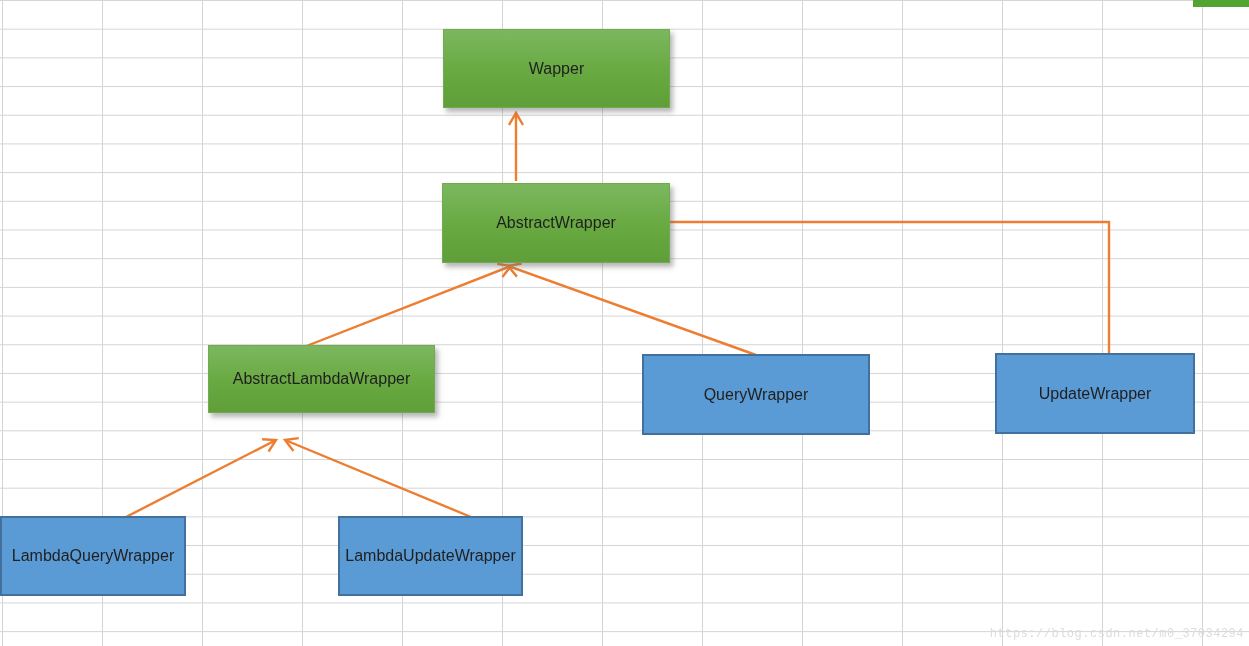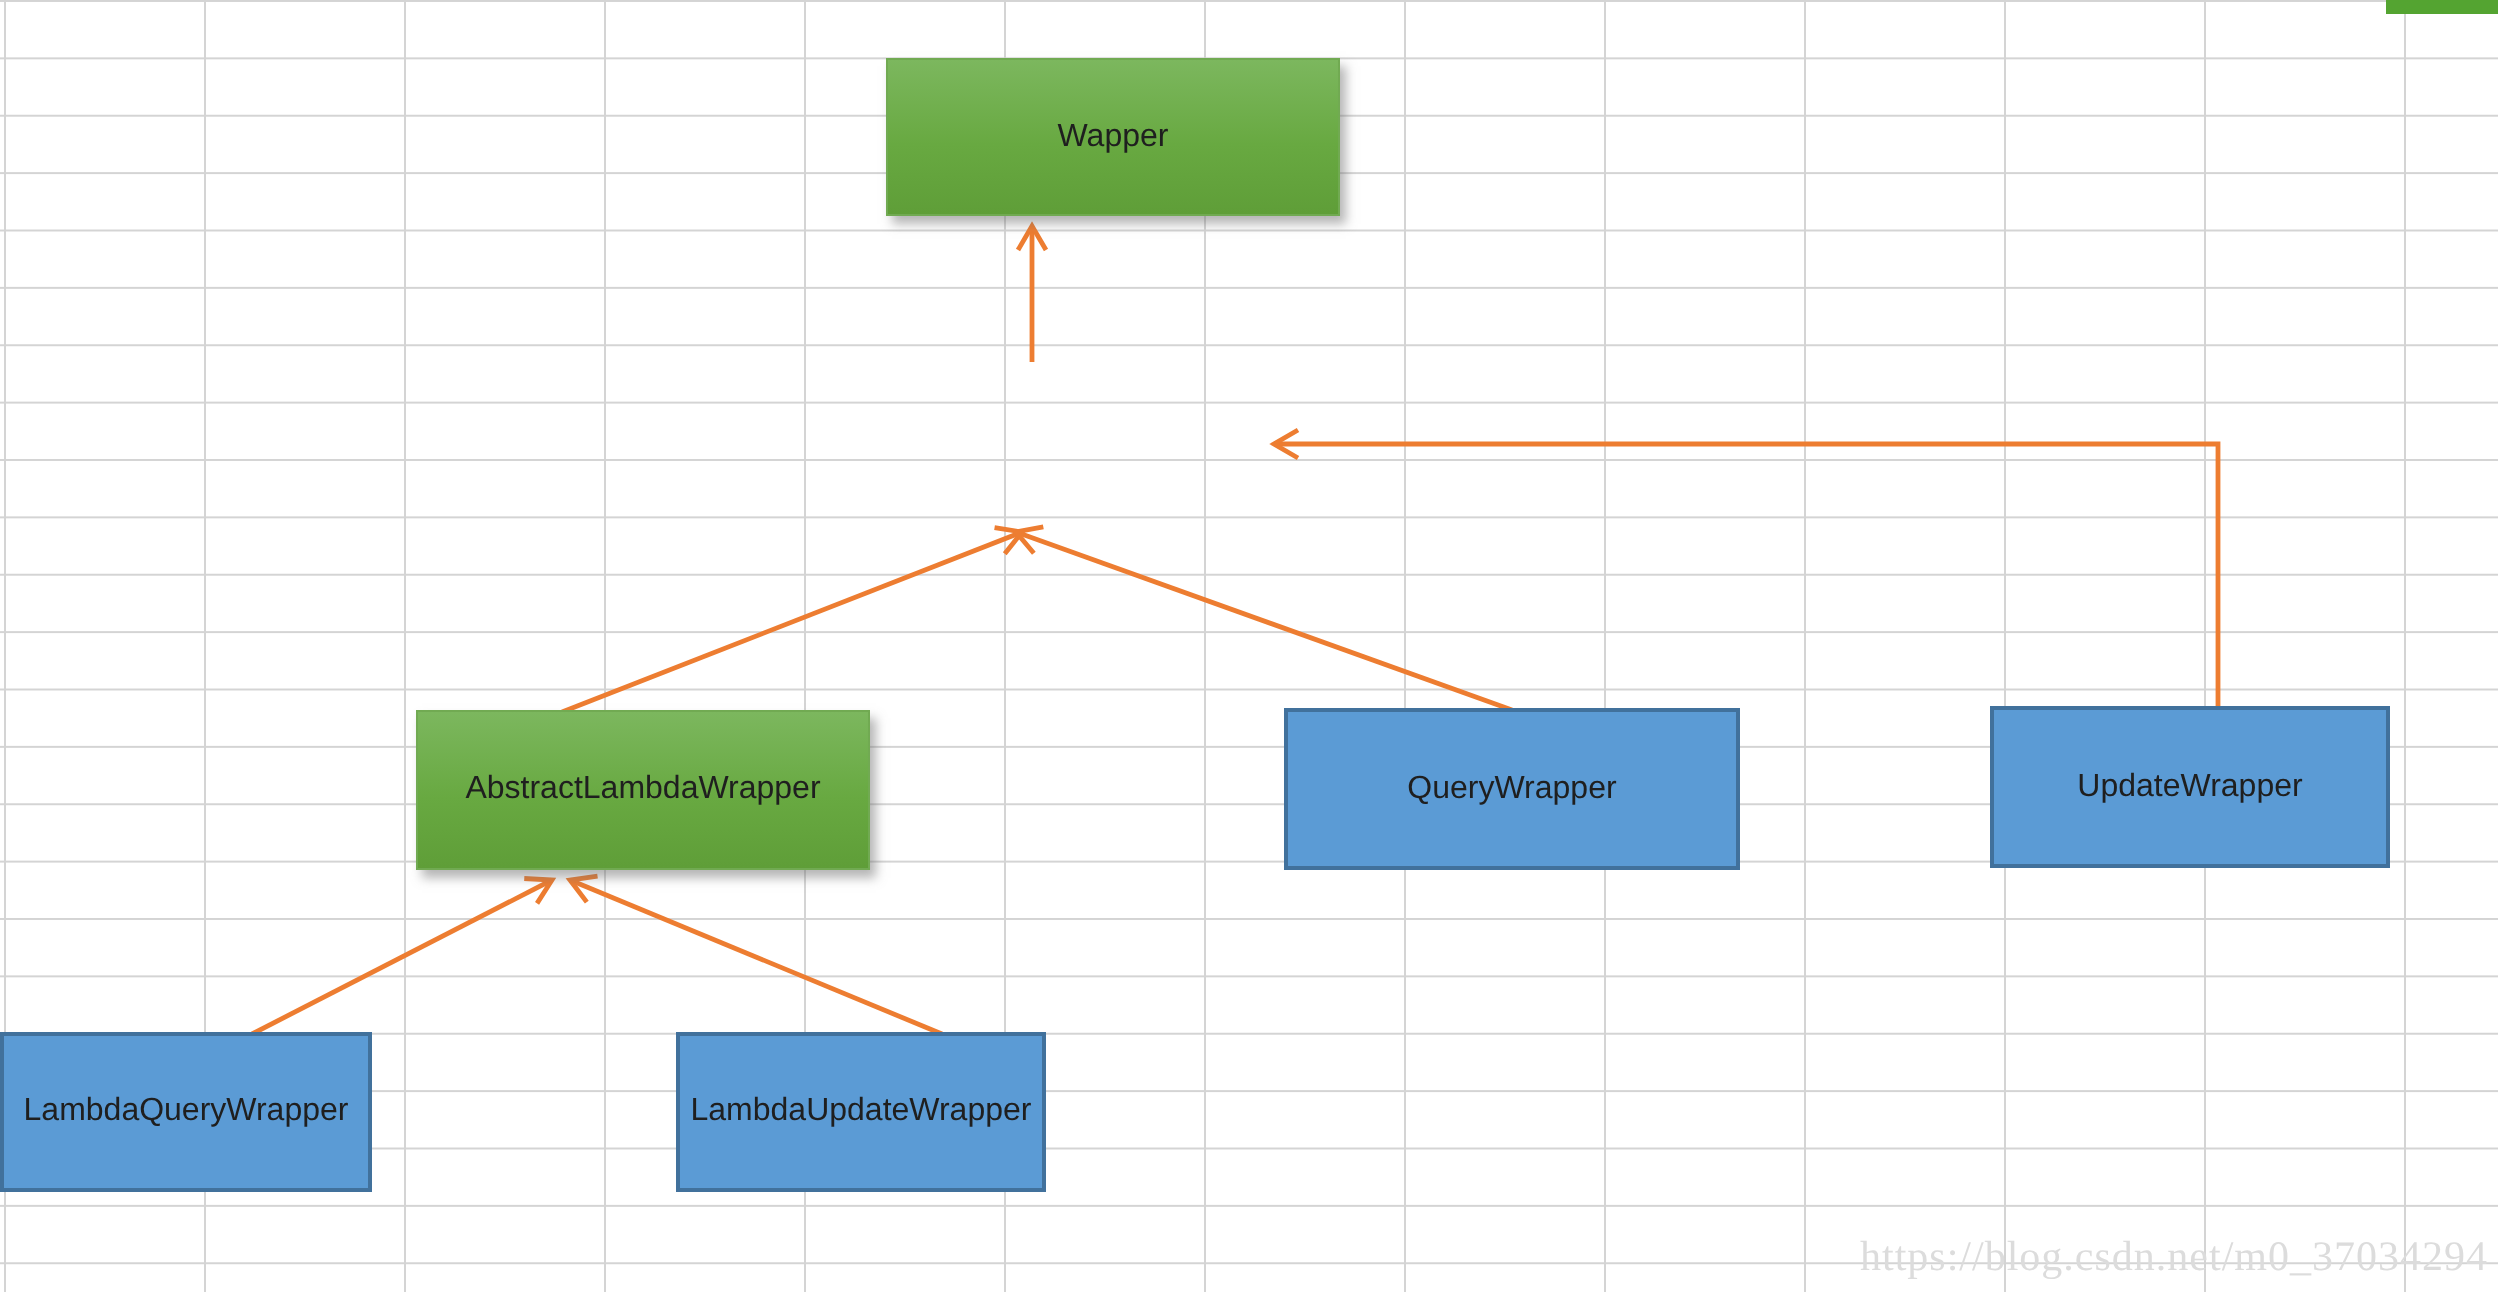--- a/index.html
+++ b/index.html
@@ -34,22 +34,22 @@
     box-shadow:3px 4px 5px rgba(110,110,110,0.5);
     margin-left:40px;
   }
   .node.blue{
     background:#5B9BD5;
     border:2px solid #41719C;
   }
   #watermark{
     position:absolute;
     right:5px;bottom:5px;
-    font-family:Liberation Serif, serif;
-    font-size:21px;
+    font-family:Liberation Mono, monospace;
+    font-size:12px;
     letter-spacing:0.5px;
     color:#dcdcdc;
     user-select:none;
   }
   #corner-strip{
     position:absolute;
     left:1193px;top:0;
     width:56px;height:7px;
     background:#54a431;
   }
@@ -70,22 +70,23 @@
       <line x1="281" y1="356" x2="511" y2="266" marker-end="url(#arrowhead)"></line>
       <line x1="756" y1="355" x2="508" y2="266" marker-end="url(#arrowhead)"></line>
       <polyline points="1109,354 1109,222 637,222" marker-end="url(#arrowhead)"></polyline>
       <line x1="126" y1="517" x2="276" y2="440" marker-end="url(#arrowhead)"></line>
       <line x1="471" y1="517" x2="285" y2="440" marker-end="url(#arrowhead)"></line>
     </g>
   </svg>
 
   <div class="node green" style="left:403px;top:29px;width:227px;height:79px">Wapper</div>
 
+  <div class="node green" style="left:402px;top:183px;width:228px;height:80px">AbstractWrapper</div>
 
-  <div class="node green" style="left:168px;top:355px;width:227px;height:80px">AbstractLambdaWrapper</div>
+  <div class="node green" style="left:168px;top:345px;width:227px;height:68px">AbstractLambdaWrapper</div>
 
   <div class="node blue" style="left:642px;top:354px;width:228px;height:81px">QueryWrapper</div>
 
   <div class="node blue" style="left:995px;top:353px;width:200px;height:81px">UpdateWrapper</div>
 
   <div class="node blue" style="left:0;top:516px;width:186px;height:80px">LambdaQueryWrapper</div>
 
   <div class="node blue" style="left:338px;top:516px;width:185px;height:80px">LambdaUpdateWrapper</div>
 
   <div id="corner-strip"></div>

